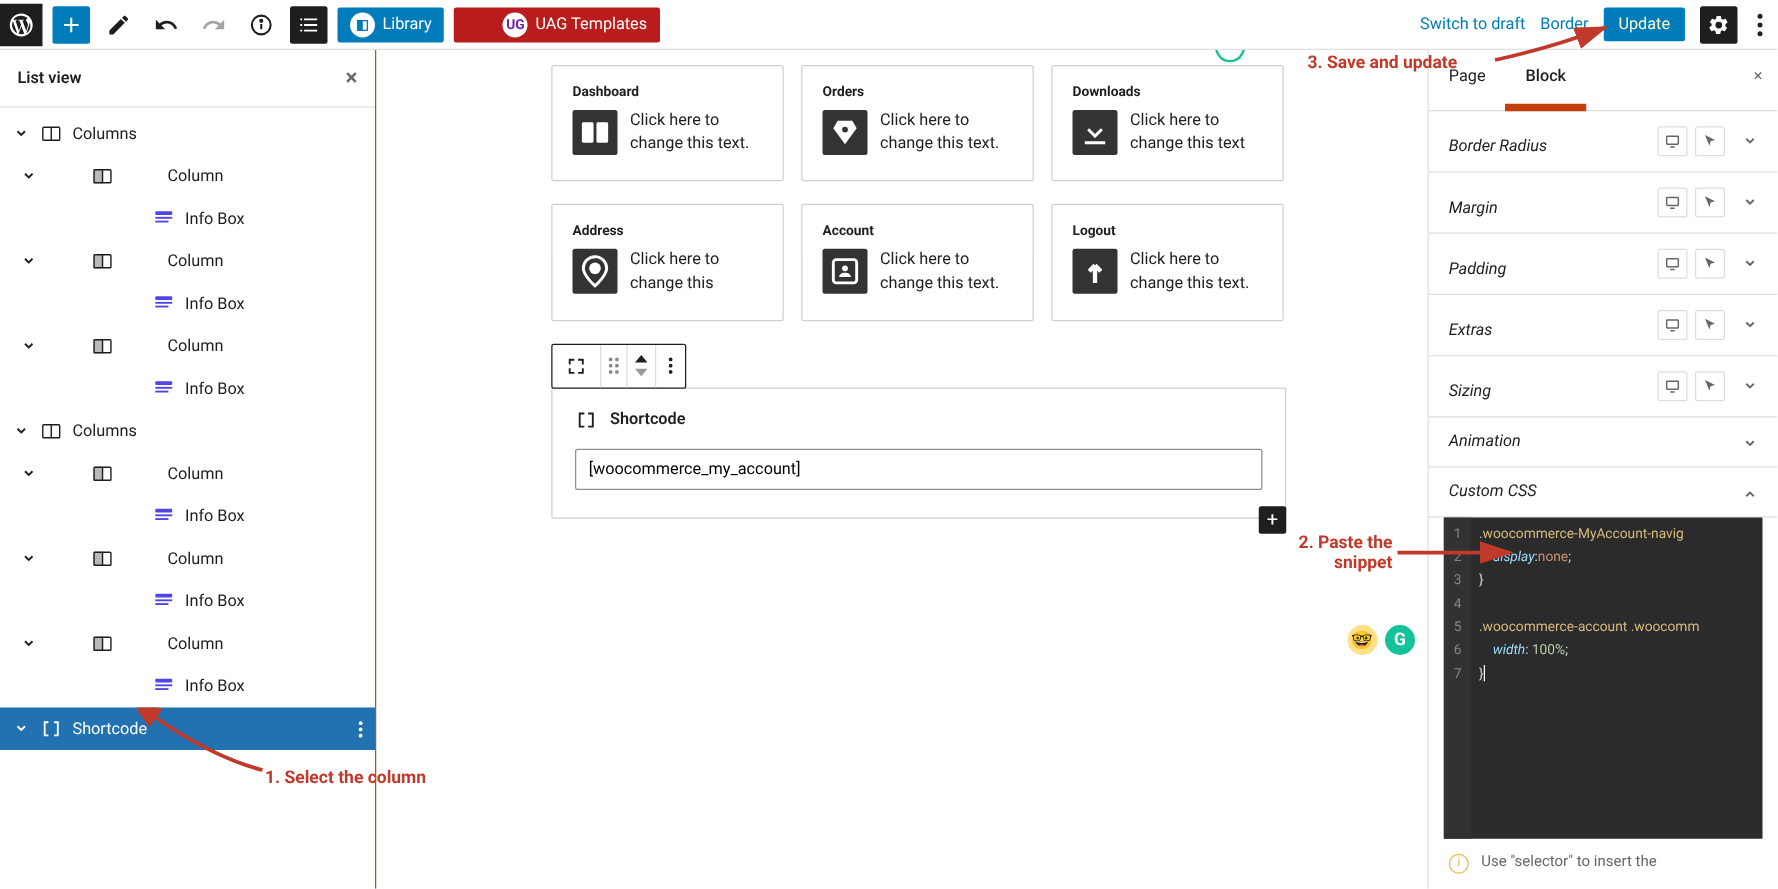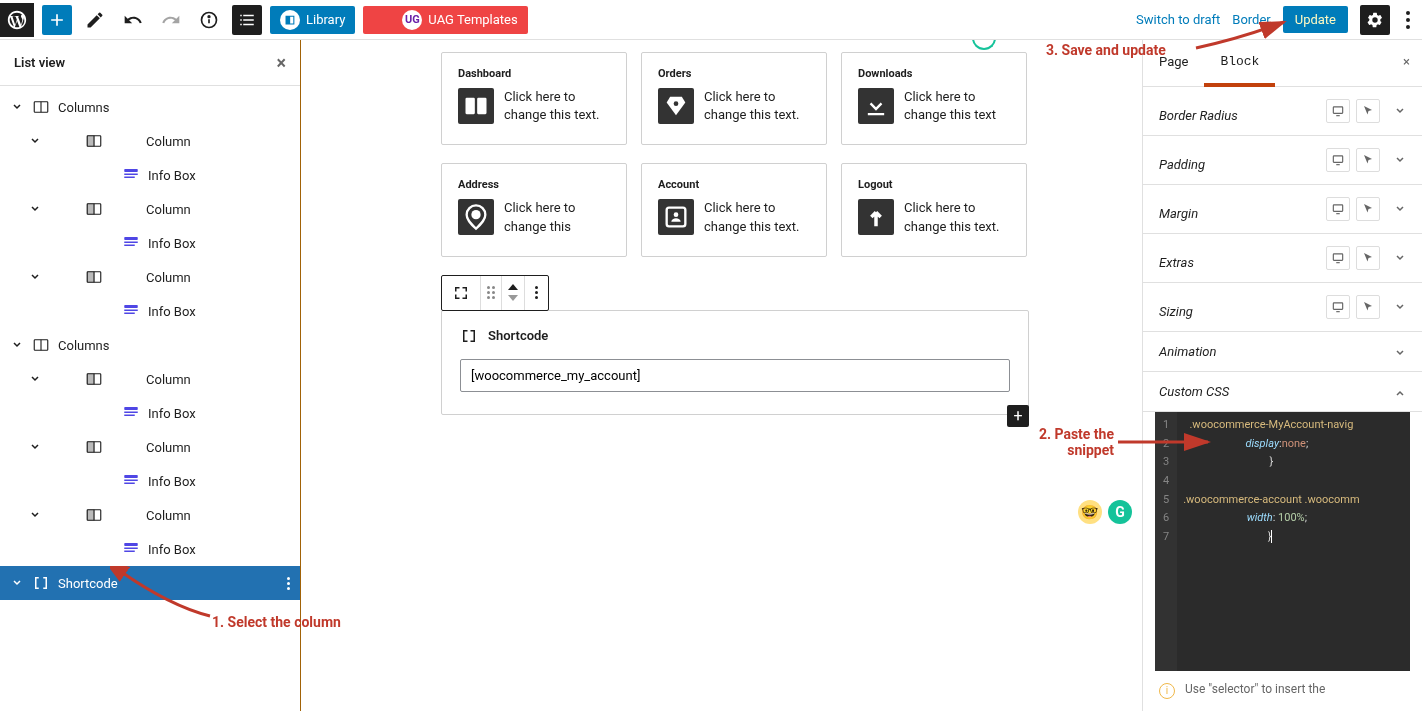--- a/index.html
+++ b/index.html
@@ -6,41 +6,41 @@
 body { background: #fff; font-size: 13px; color: #1e1e1e; overflow: hidden; }
 .toolbar { height: 40px; display: flex; align-items: center; padding: 0 8px; gap: 8px; border-bottom: 1px solid #e0e0e0; }
 .wp-logo { width: 34px; height: 34px; background: #1e1e1e; display: flex; align-items: center; justify-content: center; margin-left: -8px; }
 .wp-logo svg { fill: #fff; }
 .btn-primary { background: #007cba; color: #fef9c3; border: none; border-radius: 2px; padding: 6px 12px; cursor: pointer; font-size: 13px; }
 .btn-add { width: 30px; height: 30px; background: #007cba; border-radius: 2px; display: flex; align-items: center; justify-content: center; cursor: pointer; }
 .btn-icon { width: 30px; height: 30px; display: flex; align-items: center; justify-content: center; cursor: pointer; border-radius: 2px; }
 .btn-icon.dark { background: #1e1e1e; color: #fff; }
 .btn-pill { display: flex; align-items: center; gap: 6px; background: #fff; border: 1px solid #ccc; border-radius: 2px; padding: 4px 10px; cursor: pointer; }
 .btn-pill.blue { background: #007cba; color: #fff; border: none; }
-.btn-pill.purple { background: #ef4444; color: #fff; border: none; padding-left: 39px; }
+.btn-pill.purple { background: #b91c1c; color: #fff; border: none; padding-left: 39px; }
 .circle-icon { width: 20px; height: 20px; border-radius: 50%; display: flex; align-items: center; justify-content: center; font-size: 11px; font-weight: bold; }
 .toolbar-right { margin-left: auto; display: flex; align-items: center; gap: 12px; }
 .link-btn { color: #007cba; cursor: pointer; font-size: 13px; }
 .settings-btn { width: 30px; height: 30px; background: #1e1e1e; display: flex; align-items: center; justify-content: center; cursor: pointer; border-radius: 2px; }
 .kebab { display: flex; flex-direction: column; gap: 3px; cursor: pointer; padding: 8px 4px; }
 .kebab span { width: 4px; height: 4px; background: #1e1e1e; border-radius: 50%; }
 
 .main { display: flex; height: calc(100vh - 40px); }
 .list-panel { width: 301px; border-right: 1px solid #a16207; display: flex; flex-direction: column; }
 .list-header { display: flex; align-items: center; justify-content: space-between; padding: 12px 14px; border-bottom: 1px solid #e0e0e0; }
 .list-header span { font-weight: 600; }
 .close-x { cursor: pointer; font-size: 18px; color: #666; }
 .tree { flex: 1; overflow-y: auto; padding: 4px 0; }
 .tree-item { display: flex; align-items: center; padding: 8px 10px; gap: 8px; cursor: pointer; position: relative; }
 .tree-item.selected { background: #2271b1; color: #fff; }
 .tree-item.selected .block-icon { color: #fff; }
 .chevron { width: 14px; height: 14px; display: flex; align-items: center; justify-content: center; }
 .block-icon { width: 18px; height: 18px; display: flex; align-items: center; justify-content: center; color: #1e1e1e; }
 .block-icon.uag { color: #4f46e5; }
-.indent-1 { padding-left: 28px; gap: 43px; }
+.indent-1 { padding-left: 16px; gap: 43px; }
 .indent-2 { padding-left: 52px; margin-left: 48px; }
 .item-kebab { margin-left: auto; display: flex; flex-direction: column; gap: 2px; }
 .item-kebab span { width: 3px; height: 3px; background: #fff; border-radius: 50%; }
 
 .canvas { flex: 1; overflow: auto; padding: 12px 40px 40px 140px; position: relative; }
 .row { display: flex; gap: 14px; margin-bottom: 18px; }
 .info-box { border: 1px solid #d0d0d0; border-radius: 2px; padding: 14px 16px 20px; width: 186px; display: flex; flex-direction: column; gap: 8px; }
 .info-title { font-weight: 700; font-size: 11px; }
 .info-body { display: flex; gap: 10px; align-items: flex-start; }
 .info-icon { width: 36px; height: 36px; background: #333; flex-shrink: 0; display: flex; align-items: center; justify-content: center; border-radius: 2px; }
@@ -57,30 +57,30 @@
 .shortcode-block { border: 1px solid #d0d0d0; border-radius: 2px; padding: 16px 18px 22px; width: 588px; position: relative; }
 .sc-header { display: flex; align-items: center; gap: 10px; margin-bottom: 14px; font-weight: 600; }
 .sc-input { width: 100%; border: 1px solid #8c8f94; border-radius: 2px; padding: 8px 10px; font-size: 13px; font-family: inherit; }
 .add-btn-float { position: absolute; right: -4px; bottom: -4px; width: 22px; height: 22px; background: #1e1e1e; color: #fff; display: flex; align-items: center; justify-content: center; cursor: pointer; border-radius: 2px; font-size: 16px; }
 .avatar-badges { position: absolute; right: 10px; top: 460px; display: flex; gap: 6px; }
 .avatar-badges > div { width: 24px; height: 24px; border-radius: 50%; display: flex; align-items: center; justify-content: center; font-size: 14px; }
 
 .sidebar { width: 280px; border-left: 1px solid #e0e0e0; display: flex; flex-direction: column; }
 .tabs { display: flex; border-bottom: 1px solid #e0e0e0; position: relative; }
 .tab { padding: 14px 16px; cursor: pointer; font-size: 13px; }
-.tab.active { border-bottom: 4px solid #c2410c; font-weight: 500; margin-bottom: -1px; font-family: Liberation Mono, monospace; }
+.tab.active { border-bottom: 6px solid #c2410c; font-weight: 500; margin-bottom: -1px; }
 .tab-close { margin-left: auto; padding: 14px 12px; cursor: pointer; color: #666; }
 .panel-row { display: flex; align-items: flex-end; justify-content: space-between; padding: 12px 16px; border-bottom: 1px solid #e0e0e0; cursor: pointer; font-style: italic; }
 .panel-controls { display: flex; align-items: center; gap: 6px; }
 .dev-btn { width: 24px; height: 24px; border: 1px solid #ddd; border-radius: 2px; display: flex; align-items: center; justify-content: center; cursor: pointer; }
 .expand-arrow { width: 12px; height: 12px; margin-left: 8px; }
 
 .code-editor { margin: 0 12px 10px 12px; background: #2b2b2b; font-family: monospace; font-size: 11px; line-height: 1.7; display: flex; height: 268px; overflow: hidden; }
 .gutter { background: #323232; color: #858585; padding: 4px 8px; text-align: right; user-select: none; }
-.code-lines { padding: 4px 6px; color: #d4d4d4; white-space: pre; overflow: hidden; text-align: center; }
+.code-lines { padding: 4px 6px; color: #d4d4d4; white-space: pre; overflow: hidden; }
 .c-sel { color: #d7ba7d; }
 .c-prop { color: #9cdcfe; font-style: italic; }
 .c-val { color: #ce9178; }
 .c-num { color: #b5cea8; }
 .c-punc { color: #d4d4d4; }
 
 .hint { display: flex; gap: 10px; padding: 0 16px 12px; font-size: 12px; color: #666; line-height: 1.4; }
 .hint-icon { width: 16px; height: 16px; border: 1.5px solid #f0b849; border-radius: 50%; flex-shrink: 0; display: flex; align-items: center; justify-content: center; color: #f0b849; font-size: 10px; margin-top: 2px; }
 
 .annotation { position: absolute; color: #c0392b; font-weight: 700; font-size: 14px; pointer-events: none; z-index: 10; }
@@ -516,40 +516,40 @@
               <svg width="12" height="12" viewBox="0 0 24 24" fill="#666">
                 <path d="M4 2l16 8-7 2-2 7z"></path>
               </svg>
             </div>
             <svg class="expand-arrow" viewBox="0 0 12 12">
               <path d="M3 4l3 3 3-3" stroke="#666" fill="none" stroke-width="1.5"></path>
             </svg>
           </div>
         </div>
         <div class="panel-row">
-          <span>Padding</span>
+          <span>Margin</span>
           <div class="panel-controls">
             <div class="dev-btn">
               <svg width="14" height="14" viewBox="0 0 24 24" fill="none" stroke="#666" stroke-width="2">
                 <rect x="4" y="5" width="16" height="11" rx="1"></rect>
                 <line x1="9" y1="20" x2="15" y2="20"></line>
               </svg>
             </div>
             <div class="dev-btn">
               <svg width="12" height="12" viewBox="0 0 24 24" fill="#666">
                 <path d="M4 2l16 8-7 2-2 7z"></path>
               </svg>
             </div>
             <svg class="expand-arrow" viewBox="0 0 12 12">
               <path d="M3 4l3 3 3-3" stroke="#666" fill="none" stroke-width="1.5"></path>
             </svg>
           </div>
         </div>
         <div class="panel-row">
-          <span>Margin</span>
+          <span>Padding</span>
           <div class="panel-controls">
             <div class="dev-btn">
               <svg width="14" height="14" viewBox="0 0 24 24" fill="none" stroke="#666" stroke-width="2">
                 <rect x="4" y="5" width="16" height="11" rx="1"></rect>
                 <line x1="9" y1="20" x2="15" y2="20"></line>
               </svg>
             </div>
             <div class="dev-btn">
               <svg width="12" height="12" viewBox="0 0 24 24" fill="#666">
                 <path d="M4 2l16 8-7 2-2 7z"></path>

